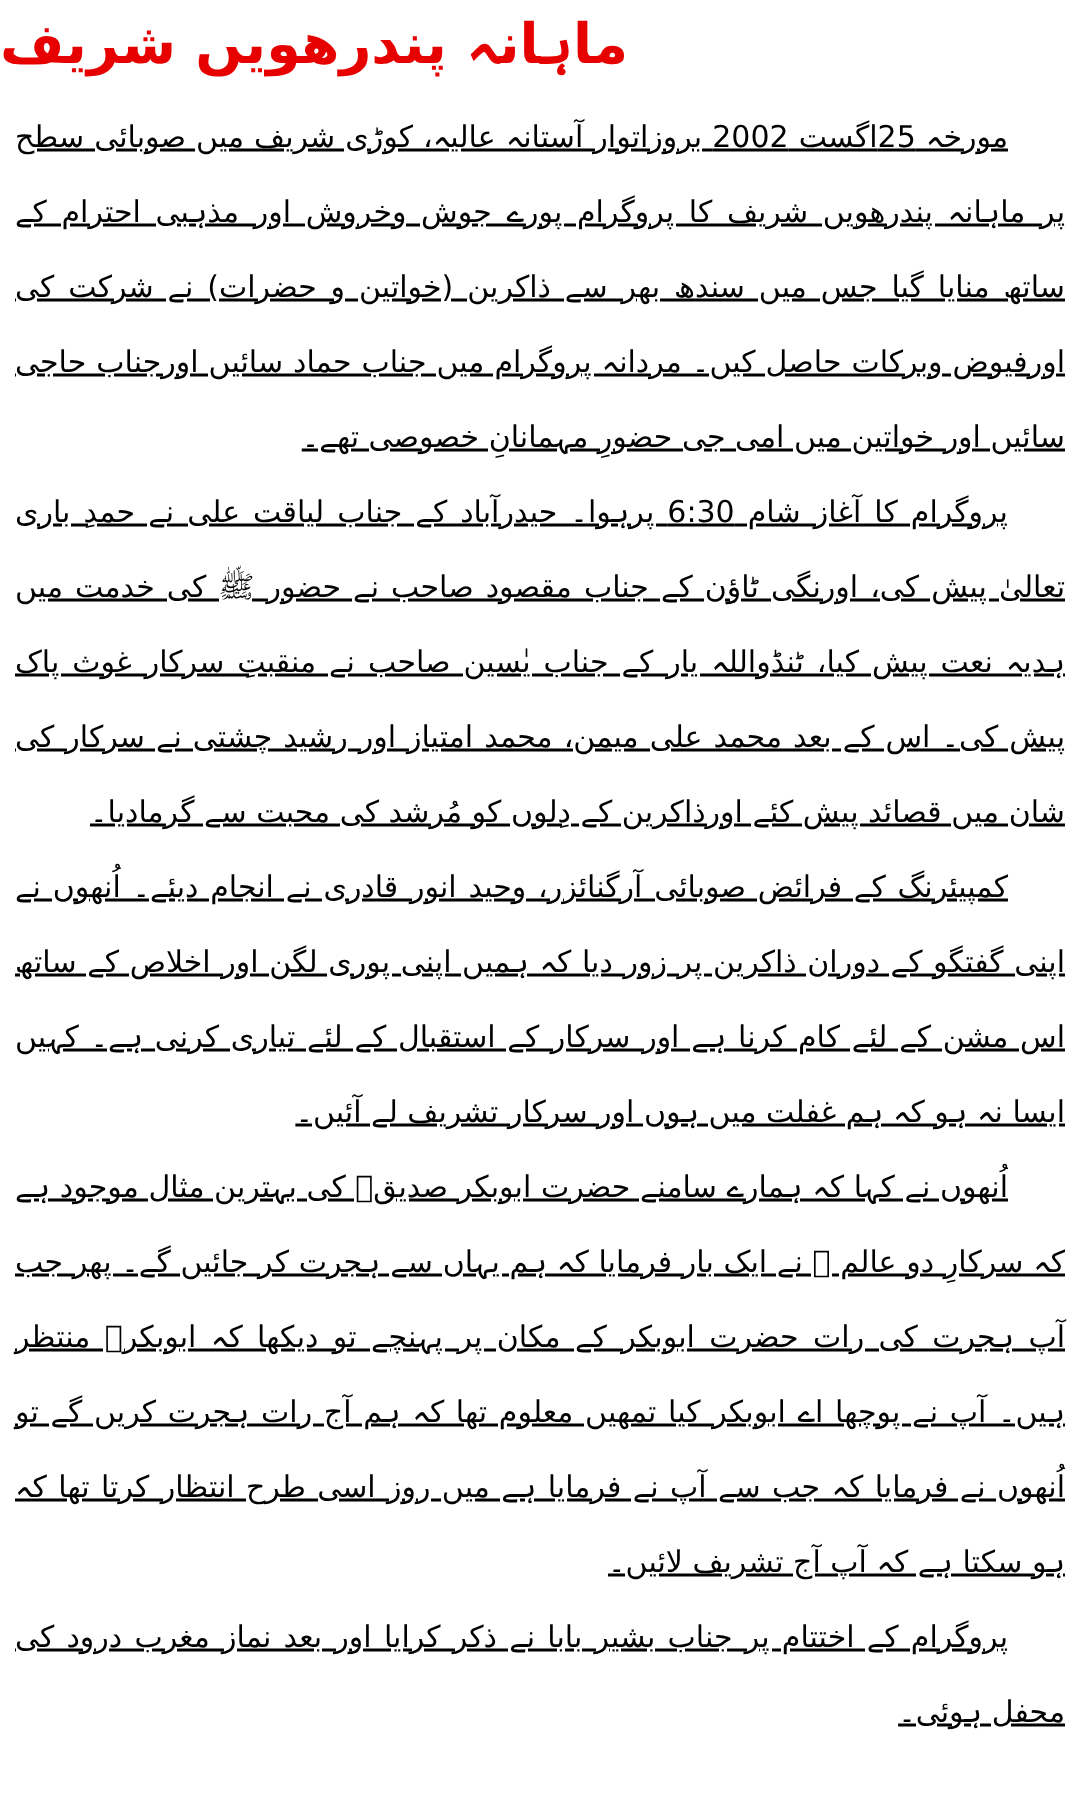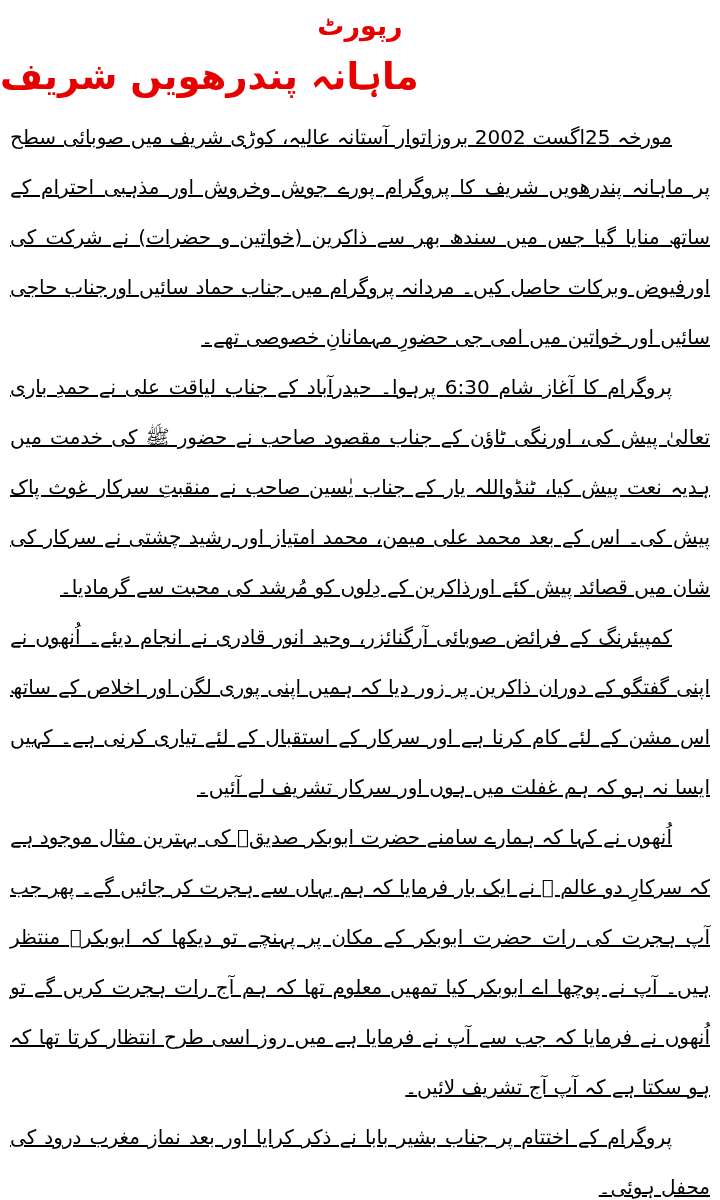--- a/index.html
+++ b/index.html
@@ -47,21 +47,20 @@
     padding: 0;
     text-indent: 38px; 
     text-decoration: underline;
   }
 </style>
 </head>
 <body>
 
 <div class="page" style="--accent: #e60000;">
 
-  <h1 class="report-title">رپورٹ</h1>
 
   <h2 class="document-subtitle">ماہانہ پندرھویں شریف</h2>
 
   <div class="report-body">
     <p>مورخہ 25اگست 2002 بروزاتوار آستانہ عالیہ، کوڑی شریف میں صوبائی سطح پر ماہانہ پندرھویں شریف کا پروگرام پورے جوش وخروش اور مذہبی احترام کے ساتھ منایا گیا جس میں سندھ بھر سے ذاکرین (خواتین و حضرات) نے شرکت کی اورفیوض وبرکات حاصل کیں۔ مردانہ پروگرام میں جناب حماد سائیں اورجناب حاجی سائیں اور خواتین میں امی جی حضورِ مہمانانِ خصوصی تھے۔</p>
     <p>پروگرام کا آغاز شام 6:30 پرہوا۔ حیدرآباد کے جناب لیاقت علی نے حمدِ باری تعالیٰ پیش کی، اورنگی ٹاؤن کے جناب مقصود صاحب نے حضور ﷺ کی خدمت میں ہدیہ نعت پیش کیا، ٹنڈواللہ یار کے جناب یٰسین صاحب نے منقبتِ سرکار غوث پاک پیش کی۔ اس کے بعد محمد علی میمن، محمد امتیاز اور رشید چشتی نے سرکار کی شان میں قصائد پیش کئے اورذاکرین کے دِلوں کو مُرشد کی محبت سے گرمادیا۔</p>
     <p>کمپیئرنگ کے فرائض صوبائی آرگنائزر، وحید انور قادری نے انجام دیئے۔ اُنھوں نے اپنی گفتگو کے دوران ذاکرین پر زور دیا کہ ہمیں اپنی پوری لگن اور اخلاص کے ساتھ اس مشن کے لئے کام کرنا ہے اور سرکار کے استقبال کے لئے تیاری کرنی ہے۔ کہیں ایسا نہ ہو کہ ہم غفلت میں ہوں اور سرکار تشریف لے آئیں۔</p>
     <p>اُنھوں نے کہا کہ ہمارے سامنے حضرت ابوبکر صدیقؓ کی بہترین مثال موجود ہے کہ سرکارِ دو عالم ﷺ نے ایک بار فرمایا کہ ہم یہاں سے ہجرت کر جائیں گے۔ پھر جب آپ ہجرت کی رات حضرت ابوبکر کے مکان پر پہنچے تو دیکھا کہ ابوبکرؓ منتظر ہیں۔ آپ نے پوچھا اے ابوبکر کیا تمھیں معلوم تھا کہ ہم آج رات ہجرت کریں گے تو اُنھوں نے فرمایا کہ جب سے آپ نے فرمایا ہے میں روز اسی طرح انتظار کرتا تھا کہ ہو سکتا ہے کہ آپ آج تشریف لائیں۔</p>
     <p>پروگرام کے اختتام پر جناب بشیر بابا نے ذکر کرایا اور بعد نماز مغرب درود کی محفل ہوئی۔</p>
   </div>

